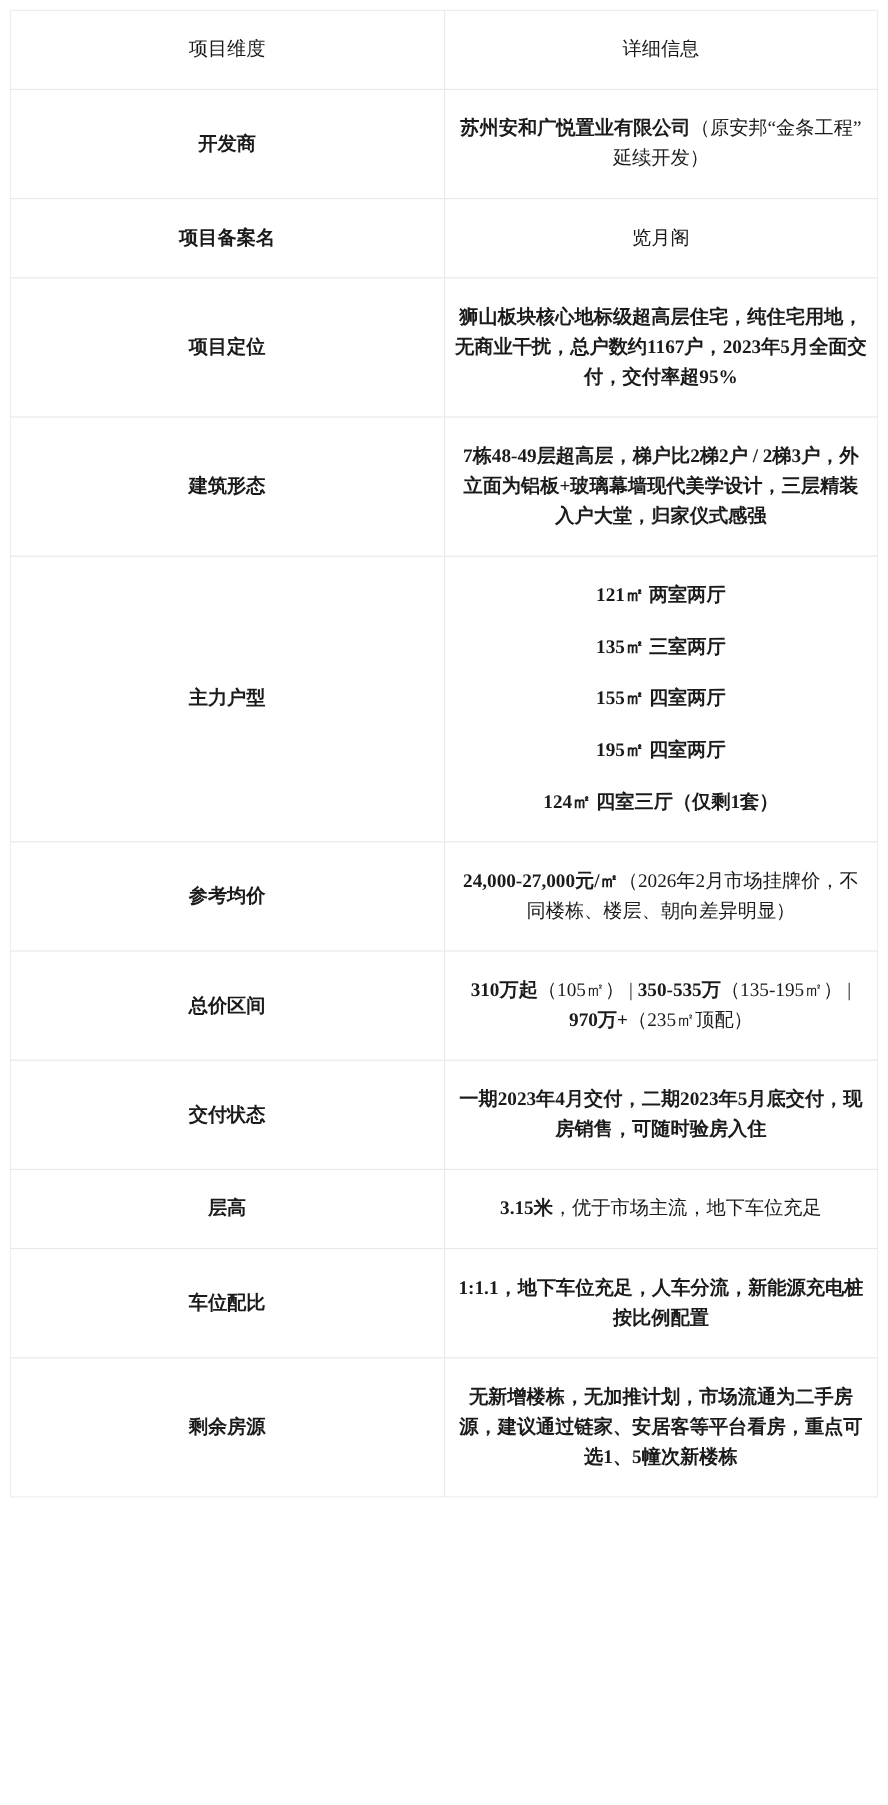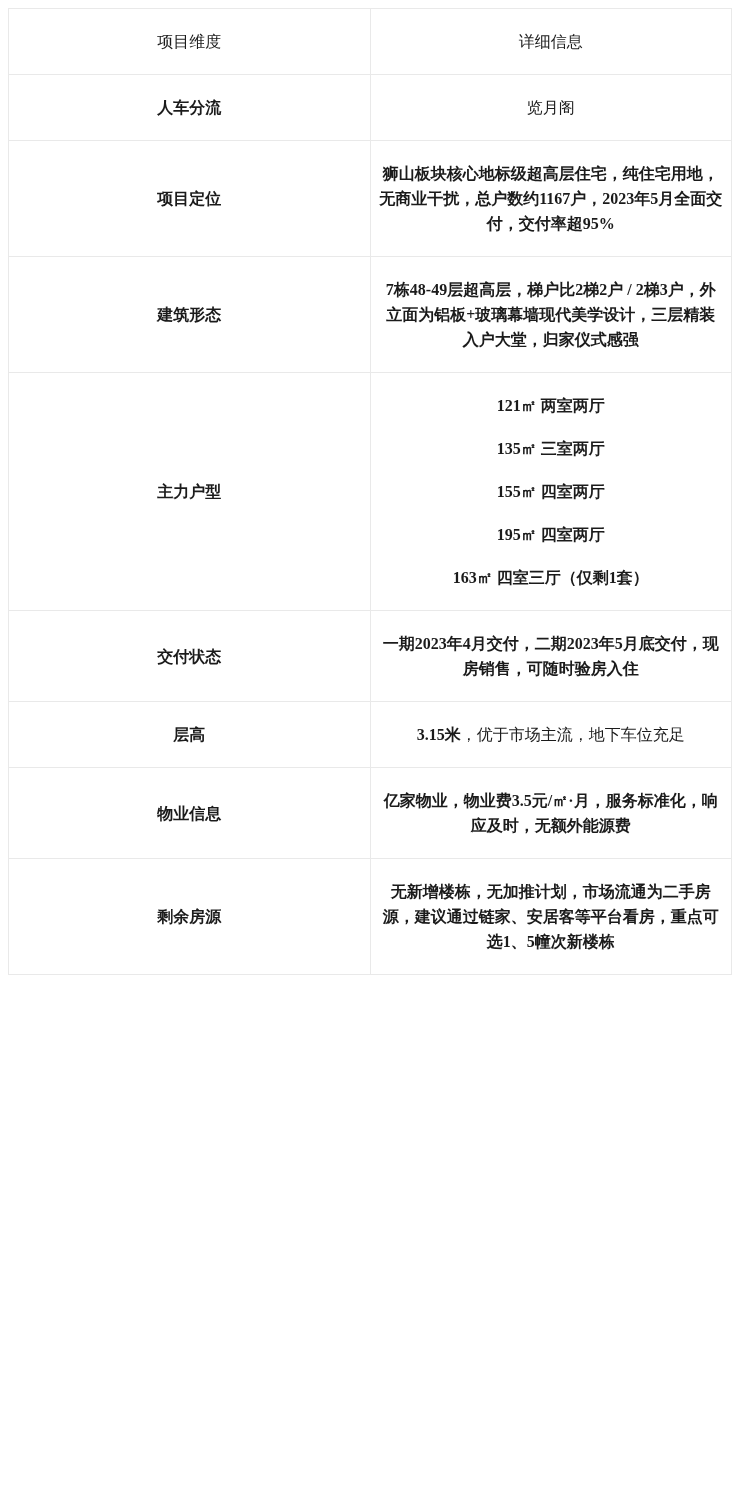--- a/index.html
+++ b/index.html
@@ -48,21 +48,27 @@
 
 <table class="info-table">
   <thead>
     <tr>
       <th>项目维度</th>
       <th>详细信息</th>
     </tr>
   </thead>
   <tbody>
       <tr>
-        <td class="dim-cell">人车分流</td>
+        <td class="dim-cell">开发商</td>
+        <td class="detail-cell">
+          <p><strong>苏州安和广悦置业有限公司</strong><span>（原安邦“金条工程”延续开发）</span></p>
+        </td>
+      </tr>
+      <tr>
+        <td class="dim-cell">项目备案名</td>
         <td class="detail-cell">
           <p><span>览月阁</span></p>
         </td>
       </tr>
       <tr>
         <td class="dim-cell">项目定位</td>
         <td class="detail-cell">
           <p><strong>狮山板块核心地标级超高层住宅，纯住宅用地，无商业干扰，总户数约1167户，2023年5月全面交付，交付率超95%</strong></p>
         </td>
       </tr>
@@ -72,39 +78,51 @@
           <p><strong>7栋48-49层超高层，梯户比2梯2户 / 2梯3户，外立面为铝板+玻璃幕墙现代美学设计，三层精装入户大堂，归家仪式感强</strong></p>
         </td>
       </tr>
       <tr>
         <td class="dim-cell">主力户型</td>
         <td class="detail-cell">
           <p><strong>121㎡ 两室两厅</strong></p>
           <p><strong>135㎡ 三室两厅</strong></p>
           <p><strong>155㎡ 四室两厅</strong></p>
           <p><strong>195㎡ 四室两厅</strong></p>
-          <p><strong>163㎡ 四室三厅（仅剩1套）</strong></p>
+          <p><strong>124㎡ 四室三厅（仅剩1套）</strong></p>
+        </td>
+      </tr>
+      <tr>
+        <td class="dim-cell">参考均价</td>
+        <td class="detail-cell">
+          <p><strong>24,000-27,000元/㎡</strong><span>（2026年2月市场挂牌价，不同楼栋、楼层、朝向差异明显）</span></p>
+        </td>
+      </tr>
+      <tr>
+        <td class="dim-cell">总价区间</td>
+        <td class="detail-cell">
+          <p><strong>310万起</strong><span>（105㎡） | </span><strong>350-535万</strong><span>（135-195㎡） | </span><strong>970万+</strong><span>（235㎡顶配）</span></p>
         </td>
       </tr>
       <tr>
         <td class="dim-cell">交付状态</td>
         <td class="detail-cell">
           <p><strong>一期2023年4月交付，二期2023年5月底交付，现房销售，可随时验房入住</strong></p>
         </td>
       </tr>
       <tr>
         <td class="dim-cell">层高</td>
         <td class="detail-cell">
           <p><strong>3.15米</strong><span>，优于市场主流，地下车位充足</span></p>
         </td>
       </tr>
       <tr>
-        <td class="dim-cell">物业信息</td>
+        <td class="dim-cell">车位配比</td>
         <td class="detail-cell">
-          <p><strong>亿家物业，物业费3.5元/㎡·月，服务标准化，响应及时，无额外能源费</strong></p>
+          <p><strong>1:1.1，地下车位充足，人车分流，新能源充电桩按比例配置</strong></p>
         </td>
       </tr>
       <tr>
         <td class="dim-cell">剩余房源</td>
         <td class="detail-cell">
           <p><strong>无新增楼栋，无加推计划，市场流通为二手房源，建议通过链家、安居客等平台看房，重点可选1、5幢次新楼栋</strong></p>
         </td>
       </tr>
     </tbody>
 </table>

